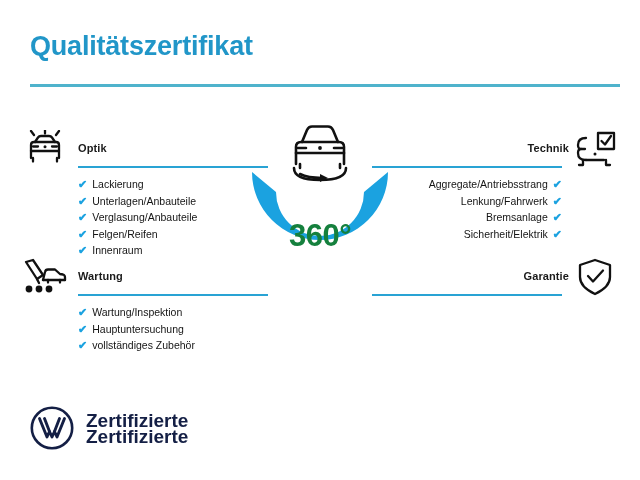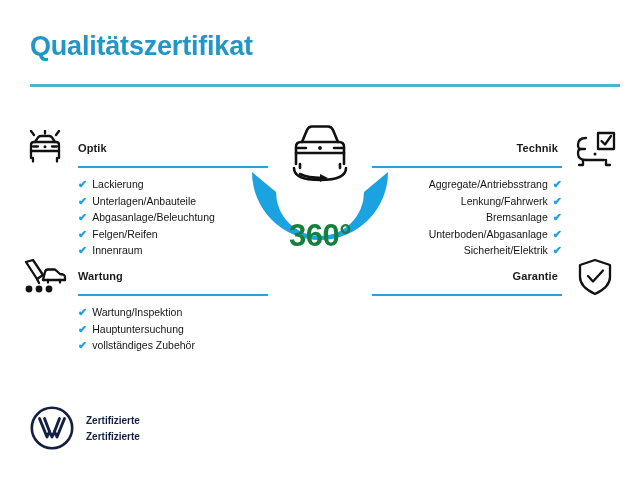--- a/index.html
+++ b/index.html
@@ -62,21 +62,21 @@
   .quad-title {
     position: absolute;
     top: 12px;
     font-size: 11px;
     font-weight: bold;
     color: #1a1a1a;
     letter-spacing: 0.1px;
     white-space: nowrap;
   }
   .quad-left  .quad-title { left: 56px; }
-  .quad-right .quad-title { right: 60px; }
+  .quad-right .quad-title { right: 49px; }
 
   .quad-rule {
     position: absolute;
     top: 36px;
     height: 2px;
     background: #29a3d4;
     width: 190px;
   }
   .quad-left  .quad-rule { left: 56px; }
   .quad-right .quad-rule { right: 56px; }
@@ -151,21 +151,21 @@
     position: absolute;
     left: 0;
     top: 2px;
     width: 44px;
     height: 44px;
   }
   #vw-wordmark {
     position: absolute;
     left: 56px;
     top: 9px;
-    font-size: 10px;
+    font-size: 19px;
     font-weight: bold;
     color: #141f45;
     line-height: 16px;
     white-space: nowrap;
   }
   #vw-wordmark span { display: block; }
 </style>
 </head>
 <body>
 
@@ -227,21 +227,21 @@
         <path d="M 11,28 L 11,31.5 M 35,28 L 35,31.5"></path>
       </g>
       <circle cx="23" cy="16.8" r="1.5" fill="#111111"></circle>
     </svg>
     <div class="quad-title">Optik</div>
     <div class="quad-rule"></div>
   </div>
   <ul class="check-list">
     <li class="check-item"><span class="check-mark">✔</span><span>Lackierung</span></li>
     <li class="check-item"><span class="check-mark">✔</span><span>Unterlagen/Anbauteile</span></li>
-    <li class="check-item"><span class="check-mark">✔</span><span>Abgasanlage/Beleuchtung</span></li>
+    <li class="check-item"><span class="check-mark">✔</span><span>Verglasung/Anbauteile</span></li>
     <li class="check-item"><span class="check-mark">✔</span><span>Felgen/Reifen</span></li>
     <li class="check-item"><span class="check-mark">✔</span><span>Innenraum</span></li>
   </ul>
 </div>
 
 <div class="quad quad-left quad-wartung">
   <div class="quad-head">
     <svg class="quad-icon" viewBox="0 0 46 42">
       <g fill="none" stroke="#111111" stroke-width="2.3" stroke-linecap="round" stroke-linejoin="round">
         <path d="M 4,4 L 11,2 L 21,17 L 15,21 Z"></path>
@@ -277,21 +277,20 @@
       </g>
       <circle cx="23" cy="24" r="1.5" fill="#111111"></circle>
     </svg>
     <div class="quad-title">Technik</div>
     <div class="quad-rule"></div>
   </div>
   <ul class="check-list">
     <li class="check-item"><span>Aggregate/Antriebsstrang</span><span class="check-mark">✔</span></li>
     <li class="check-item"><span>Lenkung/Fahrwerk</span><span class="check-mark">✔</span></li>
     <li class="check-item"><span>Bremsanlage</span><span class="check-mark">✔</span></li>
-    <li class="check-item"><span>Unterboden/Abgasanlage</span><span class="check-mark">✔</span></li>
     <li class="check-item"><span>Sicherheit/Elektrik</span><span class="check-mark">✔</span></li>
   </ul>
 </div>
 
 <div class="quad quad-right quad-garantie">
   <div class="quad-head">
     <svg class="quad-icon" viewBox="0 0 46 42">
       <g fill="none" stroke="#111111" stroke-width="2.3" stroke-linecap="round" stroke-linejoin="round">
         <path d="M 23,2 L 38,7 L 38,19 Q 38,29 23,36 Q 8,29 8,19 L 8,7 Z"></path>
         <path d="M 16,18 L 21,23.5 L 31,12.5"></path>

